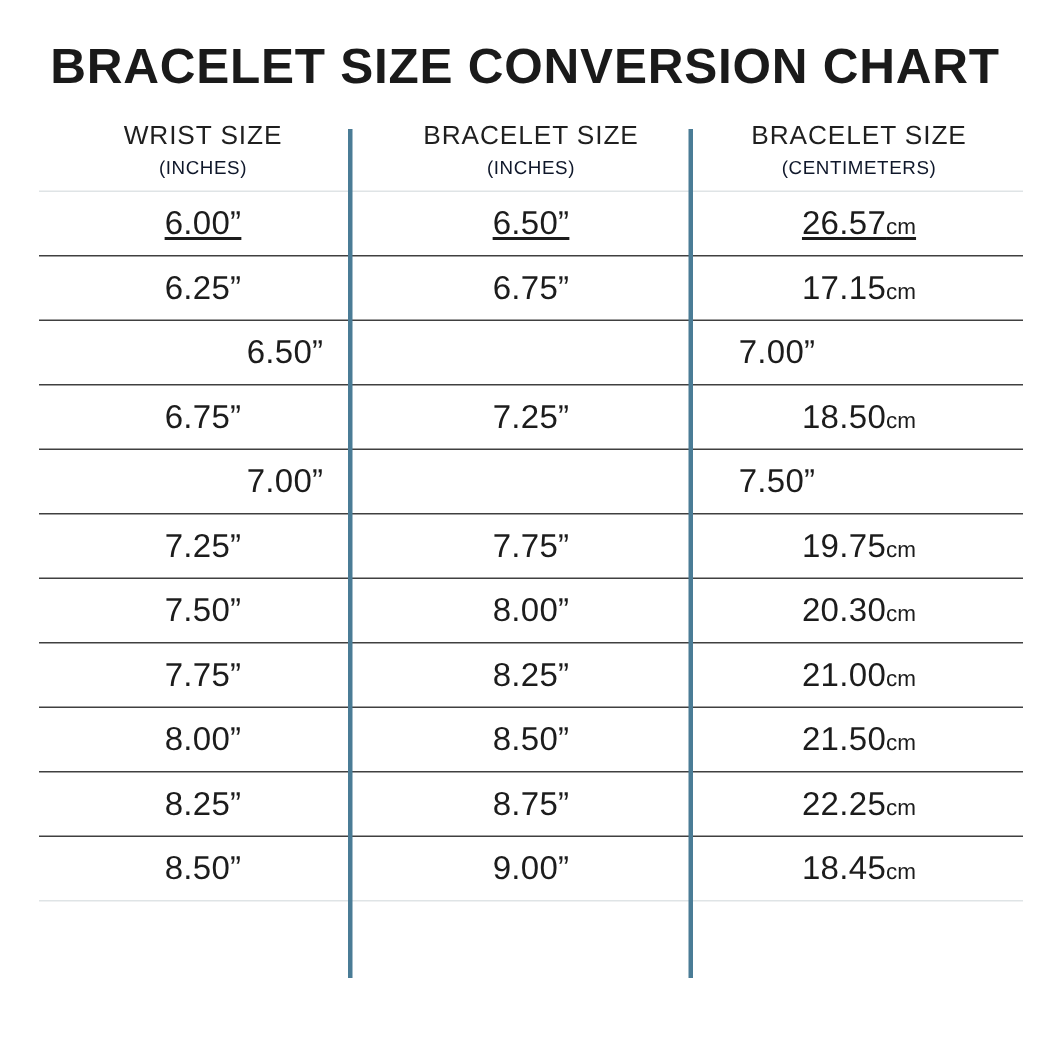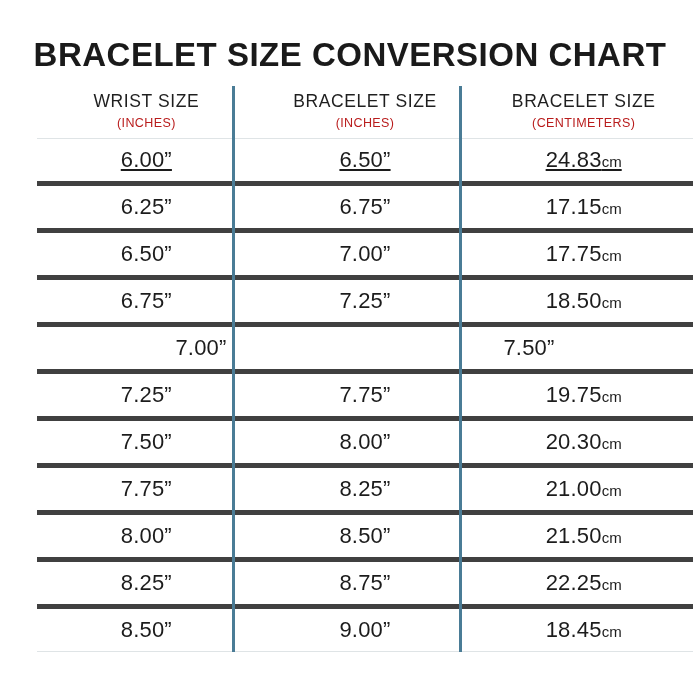--- a/index.html
+++ b/index.html
@@ -12,21 +12,21 @@
     background: #ffffff;
     font-family: "Liberation Sans", sans-serif;
     color: #1c1c1c;
     overflow: hidden;
   }
   .page {
     width: 700px;
     height: 700px;
     position: relative;
     box-sizing: border-box;
-    padding: 15px;
+    padding: 4px;
   }
   .title {
     text-align: center;
     font-size: 33px;
     font-weight: bold;
     letter-spacing: 0.5px;
     color: #1a1a1a;
     padding-top: 22px;
     padding-bottom: 10px;
     line-height: 1.1;
@@ -52,39 +52,39 @@
   }
   .col-head-main {
     font-size: 17.5px;
     letter-spacing: 0.6px;
     color: #1f1f1f;
     line-height: 1.25;
   }
   .col-head-sub {
     font-size: 12.5px;
     letter-spacing: 0.4px;
-    color: #b91c1c;
+    color: #0f172a;
     line-height: 1.35;
     margin-top: 2px;
   }
   
   .vsep {
     position: absolute;
     width: 3px;
     background: #4a7c96;
     top: 86px;
     bottom: 48px;
   }
   .vsep.v1 { left: 232px; }
   .vsep.v2 { left: 459px; }
 
   .row {
     display: flex;
     align-items: center;
-    border-top: 5px solid #404040;
+    border-top: 1px solid #404040;
     height: 42px;
   }
   .row:first-of-type {
     border-top: 1px solid #dfe4e6;
     text-decoration: underline;
   }
   .cell {
     flex: 1 1 33.333%;
     text-align: center;
     font-size: 22px;
@@ -122,33 +122,32 @@
         <div class="col-head-main">BRACELET SIZE</div>
         <div class="col-head-sub">(CENTIMETERS)</div>
       </div>
     </div>
 
     <div class="rows-wrap">
 
       <div class="row">
         <div class="cell">6.00”</div>
         <div class="cell">6.50”</div>
-        <div class="cell"><span>24.83</span><span class="unit">cm</span></div>
+        <div class="cell"><span>26.57</span><span class="unit">cm</span></div>
       </div>
 
       <div class="row">
         <div class="cell">6.25”</div>
         <div class="cell">6.75”</div>
         <div class="cell"><span>17.15</span><span class="unit">cm</span></div>
       </div>
 
       <div class="row">
         <div class="cell">6.50”</div>
         <div class="cell">7.00”</div>
-        <div class="cell"><span>17.75</span><span class="unit">cm</span></div>
       </div>
 
       <div class="row">
         <div class="cell">6.75”</div>
         <div class="cell">7.25”</div>
         <div class="cell"><span>18.50</span><span class="unit">cm</span></div>
       </div>
 
       <div class="row">
         <div class="cell">7.00”</div>

